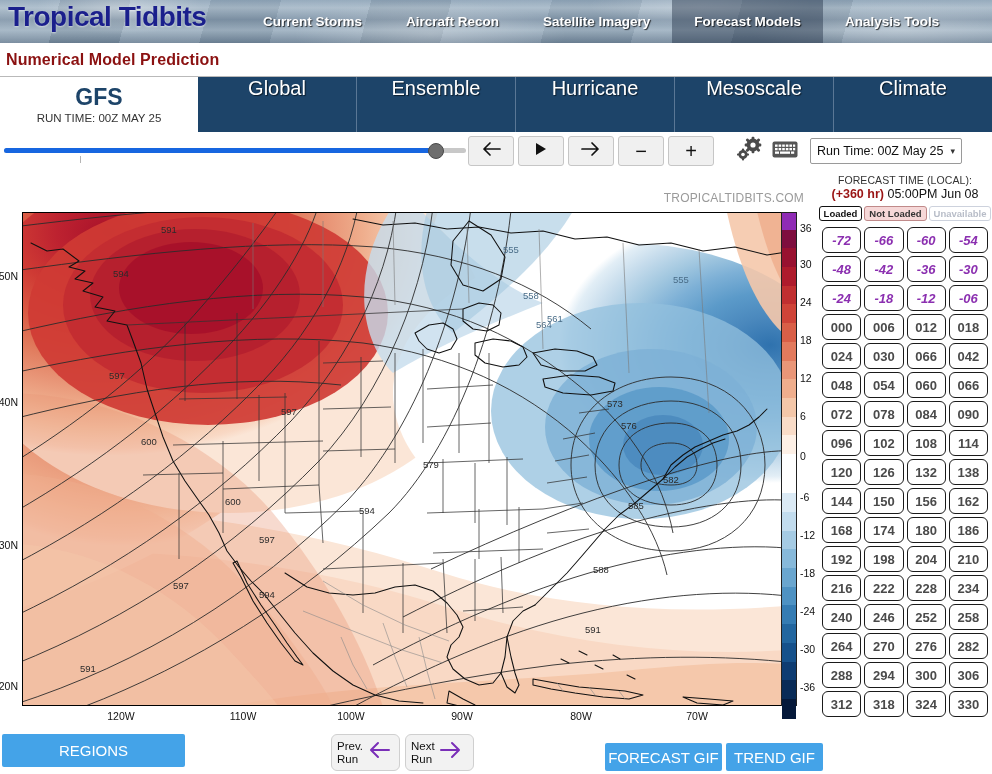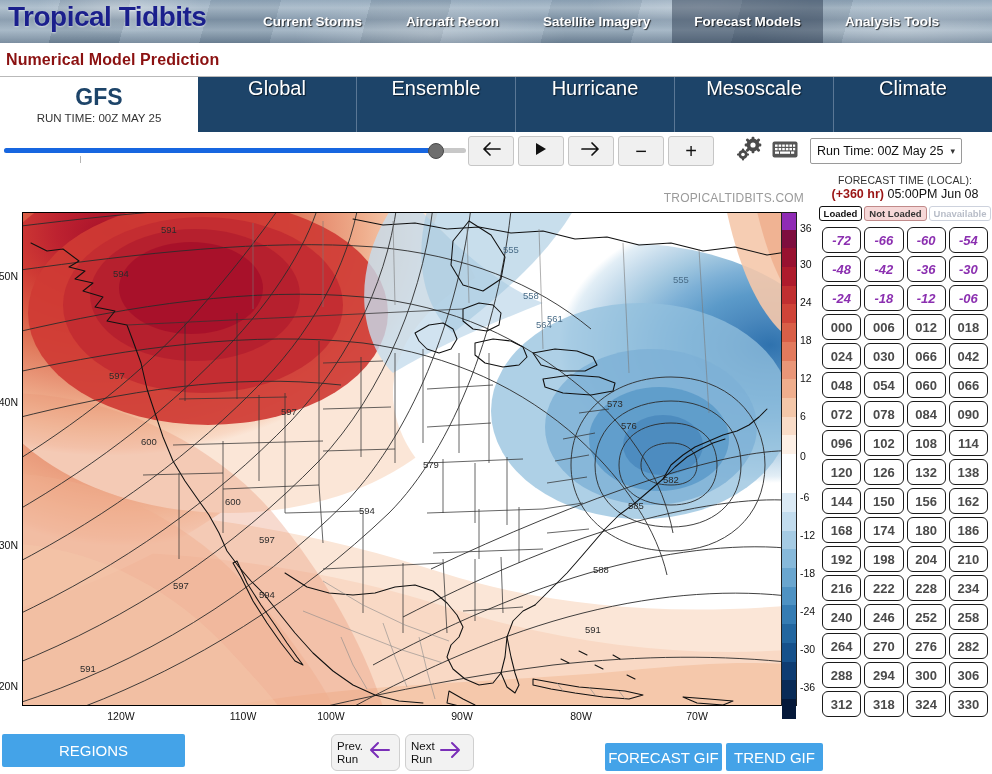--- a/index.html
+++ b/index.html
@@ -636,21 +636,21 @@
       <span style="top:323px">-12</span>
       <span style="top:361px">-18</span>
       <span style="top:399px">-24</span>
       <span style="top:437px">-30</span>
       <span style="top:475px">-36</span>
     </div>
 
     <div class="axis-x">
       <span style="left:99px">120W</span>
       <span style="left:221px">110W</span>
-      <span style="left:309px">100W</span>
+      <span style="left:329px">100W</span>
       <span style="left:440px">90W</span>
       <span style="left:559px">80W</span>
       <span style="left:675px">70W</span>
     </div>
   </div>
 
   <div class="sidebar">
     <div class="fcst-label">FORECAST TIME (LOCAL):</div>
     <div class="fcst-time">
       <b>(+360 hr)</b>

